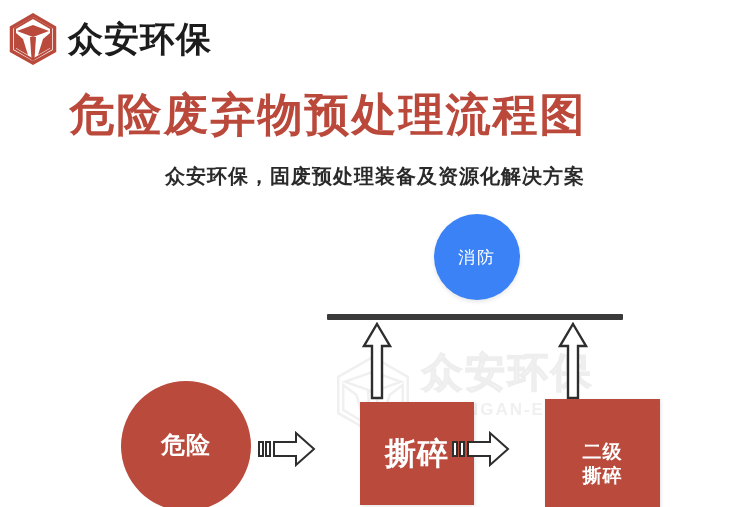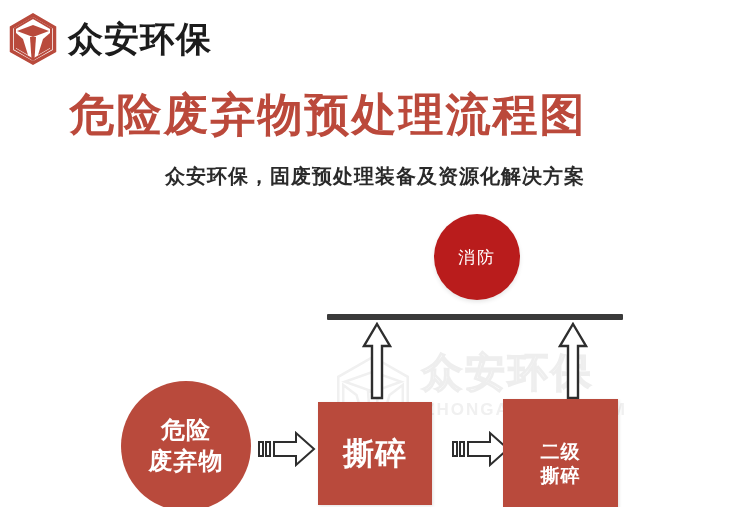--- a/index.html
+++ b/index.html
@@ -115,21 +115,21 @@
   }
 
   
   .node-circle-blue {
     position: absolute;
     left: 434px;
     top: 214px;
     width: 86px;
     height: 86px;
     border-radius: 50%;
-    background: #b91c1c;
+    background: #3b82f6;
     display: flex;
     align-items: center;
     justify-content: center;
     color: #ffffff;
     font-family: "DejaVu Sans", "Liberation Sans", sans-serif;
     font-size: 17px;
     letter-spacing: 2px;
     box-shadow: 0 2px 4px rgba(0,0,0,0.10);
   }
 
@@ -179,20 +179,21 @@
     flex-direction: column;
     align-items: center;
     justify-content: center;
     gap: 4px;
     color: #ffffff;
     font-family: "DejaVu Sans", "Liberation Sans", sans-serif;
     font-weight: bold;
     letter-spacing: 1px;
     line-height: 1.05;
     box-shadow: 1px 1px 3px rgba(0,0,0,0.12);
+    margin-left: 42px;
   }
   .node-box-shred {
     left: 318px;
     top: 402px;
     width: 114px;
     height: 103px;
     font-size: 31px;
   }
   .node-box-shred2 {
     left: 503px;
@@ -260,21 +261,20 @@
   </span>
 
   <span class="up-arrow up-arrow-right">
     <svg viewBox="0 0 30 78" xmlns="http://www.w3.org/2000/svg">
       <polygon points="15,2 28,24 20,24 20,76 10,76 10,24 2,24" fill="#ffffff" stroke="#2e2e2e" stroke-width="2.4" stroke-linejoin="miter"></polygon>
     </svg>
   </span>
 
   <div class="node-circle-red">
     <span>危险</span>
-    <span>废弃物</span>
   </div>
 
   <span class="flow-arrow flow-arrow-1">
     <svg viewBox="0 0 58 36" xmlns="http://www.w3.org/2000/svg">
       <rect x="1" y="11" width="4" height="14" fill="#ffffff" stroke="#2e2e2e" stroke-width="2"></rect>
       <rect x="8" y="11" width="4" height="14" fill="#ffffff" stroke="#2e2e2e" stroke-width="2"></rect>
       <polygon points="16,11 38,11 38,2 56,18 38,34 38,25 16,25" fill="#ffffff" stroke="#2e2e2e" stroke-width="2" stroke-linejoin="miter"></polygon>
     </svg>
   </span>
 

